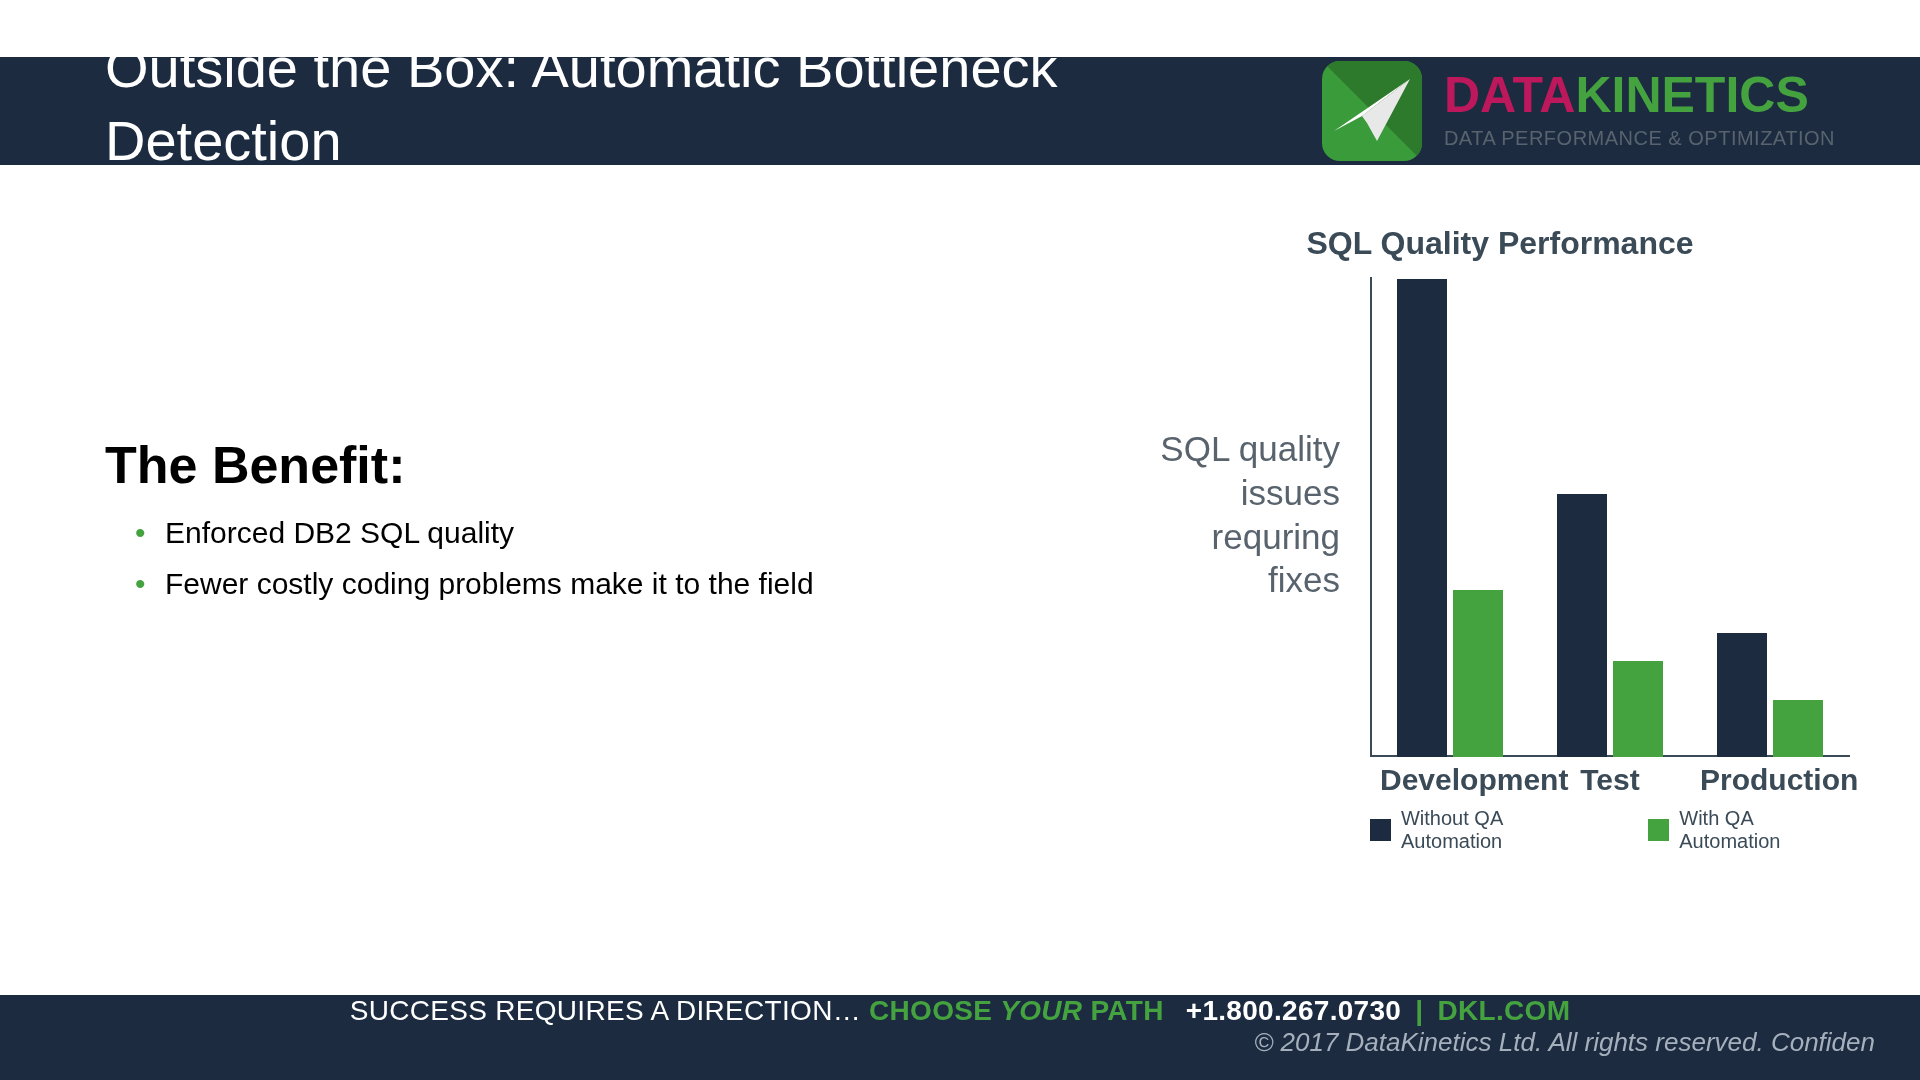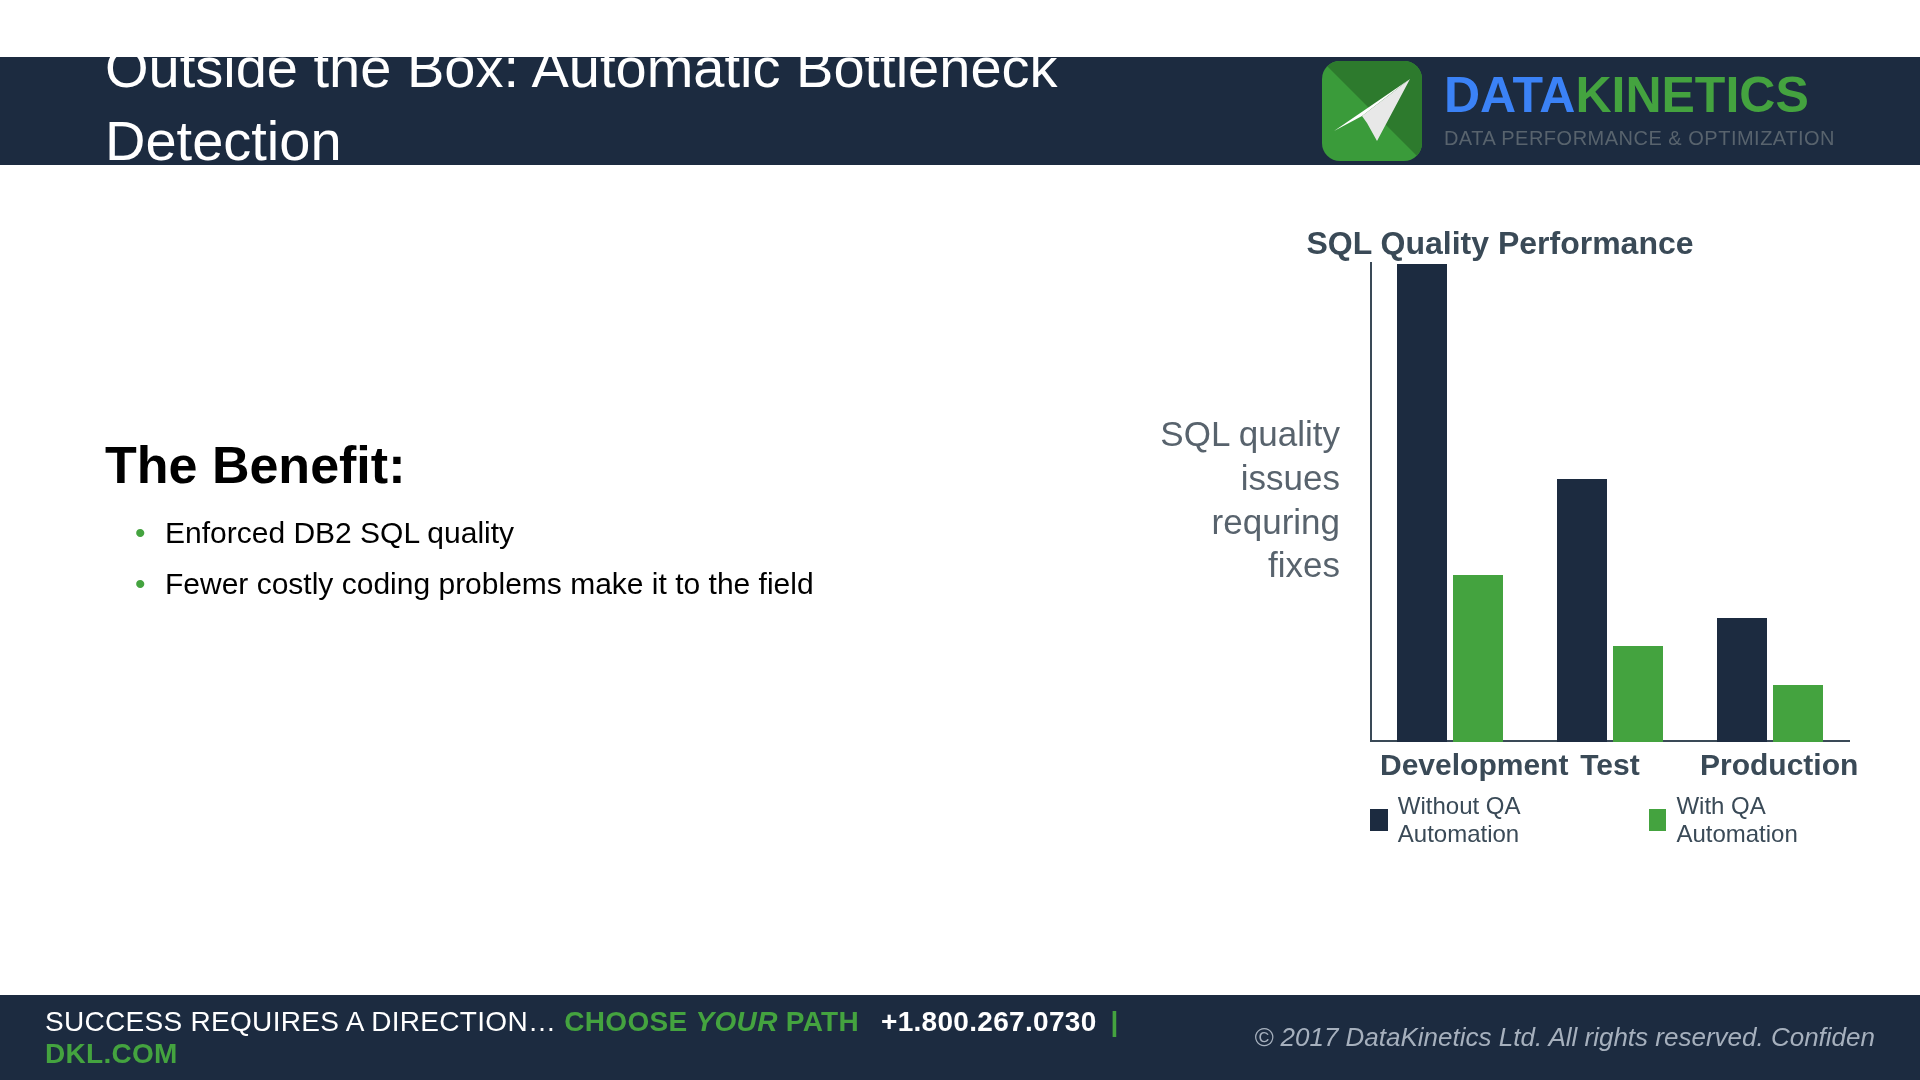--- a/index.html
+++ b/index.html
@@ -46,21 +46,21 @@
   width: 100px;
   height: 100px;
   background: #3a9b3a;
   border-radius: 18px;
   position: relative;
   overflow: hidden;
 }
 .logo-tile svg { width: 100%; height: 100%; }
 .logo-text { display: flex; flex-direction: column; }
 .logo-main { font-family: "Arial Narrow", Arial, sans-serif; font-size: 50px; font-weight: 700; letter-spacing: 0px; line-height: 0.95; font-stretch: condensed; }
-.logo-main .c1 { color: #3b82f6; }
+.logo-main .c1 { color: #be185d; }
 .logo-main .c2 { color: #44a33f; }
 .logo-sub { font-family: "Arial Narrow", Arial, sans-serif; font-size: 20px; color: #58636d; letter-spacing: 0.5px; margin-top: 7px; font-stretch: condensed; }
 
 
 .benefit-block {
   position: absolute;
   top: 435px;
   left: 105px;
   width: 860px;
 }
@@ -92,20 +92,21 @@
   top: 225px;
   right: 60px;
   width: 720px;
 }
 .chart-title {
   font-family: "Arial Narrow", Arial, sans-serif;
   font-size: 32px;
   font-weight: 700;
   color: #3a4a57;
   text-align: center;
+  margin-bottom: 15px;
   font-stretch: condensed;
 }
 .chart-area { position: relative; height: 480px; padding-left: 230px; }
 .y-label {
   position: absolute;
   left: 0;
   top: 150px;
   width: 200px;
   text-align: right;
   font-family: Liberation Sans, sans-serif;
@@ -158,37 +159,38 @@
 
 .legend {
   position: absolute;
   left: 230px;
   top: 530px;
   width: 480px;
   display: flex;
   justify-content: center;
   gap: 50px;
 }
-.legend-item { display: flex; align-items: center; gap: 10px; font-family: "Arial Narrow", Arial, sans-serif; font-size: 24px; color: #3a4a57; font-stretch: condensed; }
+.legend-item { display: flex; align-items: center; gap: 10px; font-family: "Arial Narrow", Arial, sans-serif; font-size: 20px; color: #3a4a57; font-stretch: condensed; }
 .swatch { width: 22px; height: 22px; }
 .swatch.without { background: #1c2b40; }
 .swatch.with { background: #44a33f; }
 
 
 .footer {
   position: absolute;
   bottom: 0;
   left: 0;
   right: 0;
   height: 85px;
   background: #1c2b40;
   display: flex;
   align-items: center;
   padding: 0 45px;
   color: #ffffff;
+  flex-direction: column;
 }
 .footer-left {
   font-family: "Arial Narrow", Arial, sans-serif;
   font-size: 28px;
   letter-spacing: 0.3px;
   font-stretch: condensed;
 }
 .footer-left .s1 { color: #ffffff; font-weight: 400; }
 .footer-left .s2 { color: #44a33f; font-weight: 700; }
 .footer-left .s3 { color: #44a33f; font-weight: 700; font-style: italic; }

